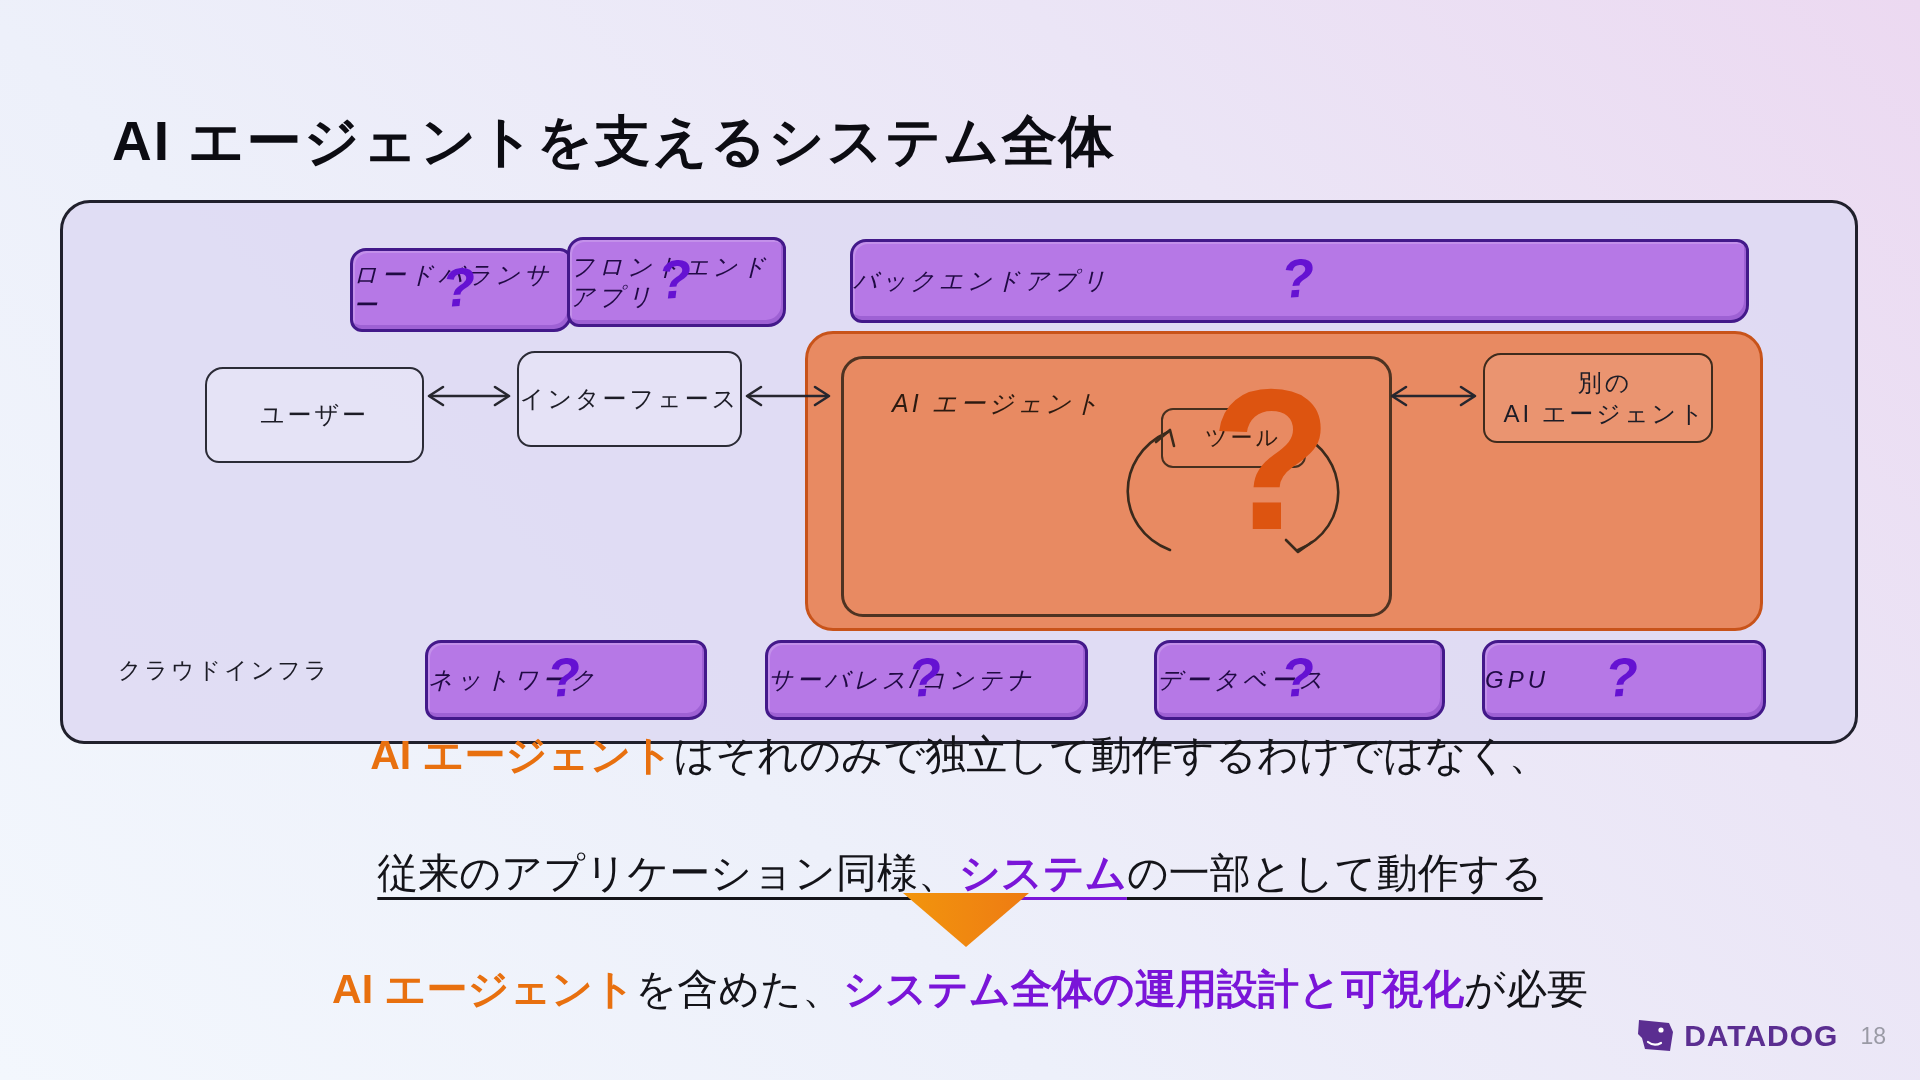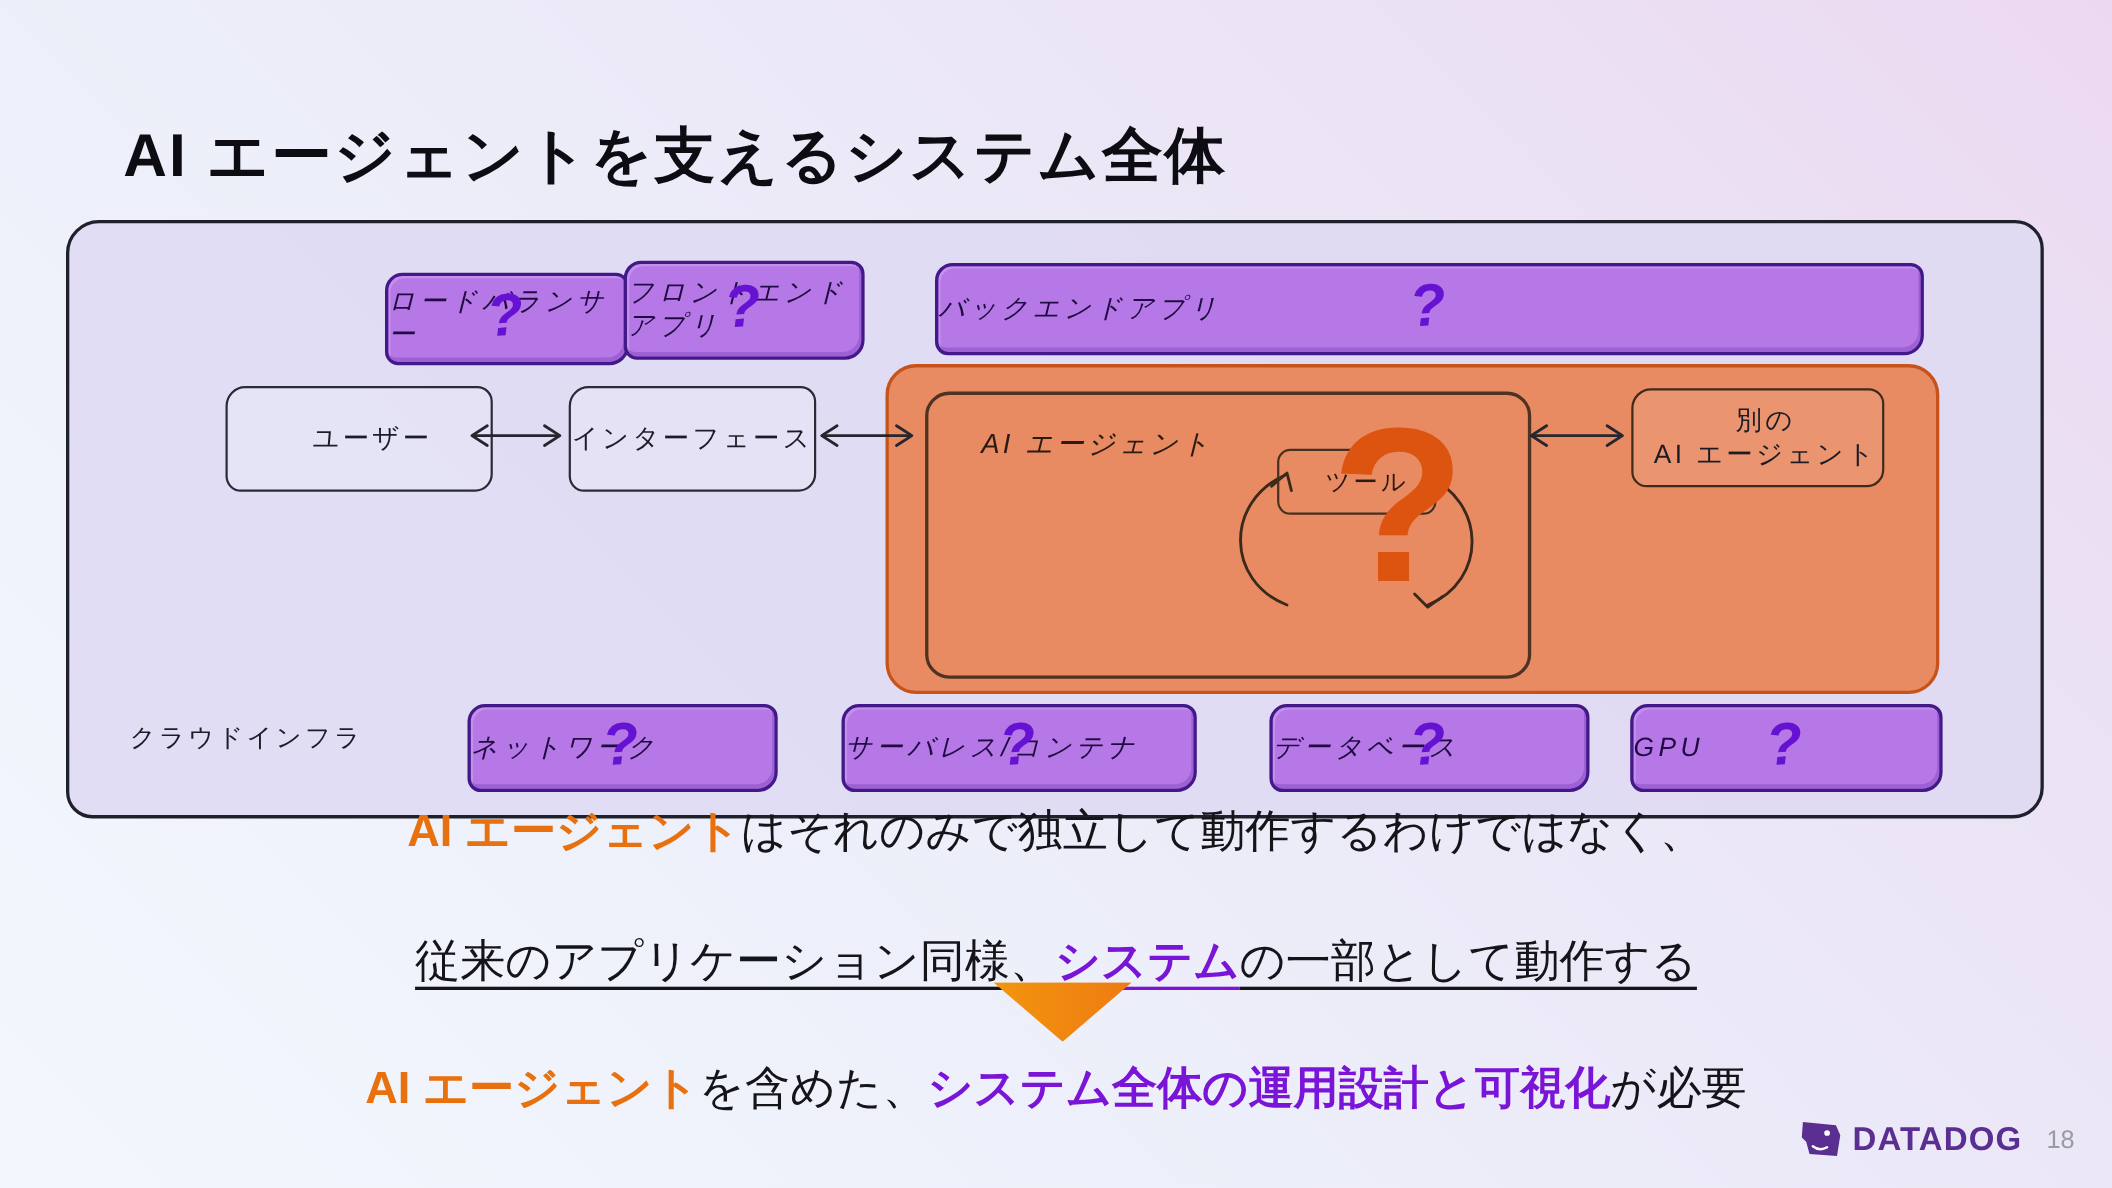--- a/index.html
+++ b/index.html
@@ -66,21 +66,21 @@
     <div class="pbox" style="left:504px;top:34px;width:213px;height:84px;">
       <span>フロントエンド</span>
       <span>アプリ</span>
       <span class="qmark">?</span>
     </div>
     <div class="pbox" style="left:787px;top:36px;width:893px;height:78px;">
       <span>バックエンドアプリ</span>
       <span class="qmark">?</span>
     </div>
 
-    <div class="wbox" style="left:142px;top:148px;width:215px;height:92px;padding-left:24px;">
+    <div class="wbox" style="left:142px;top:164px;width:215px;height:92px;">
       <span>ユーザー</span>
     </div>
     <div class="wbox" style="left:454px;top:148px;width:221px;height:92px;">
       <span>インターフェース</span>
     </div>
 
     <div class="orange-region">
       <div class="agent-box">
         <span class="agent-label">AI エージェント</span>
       </div>

